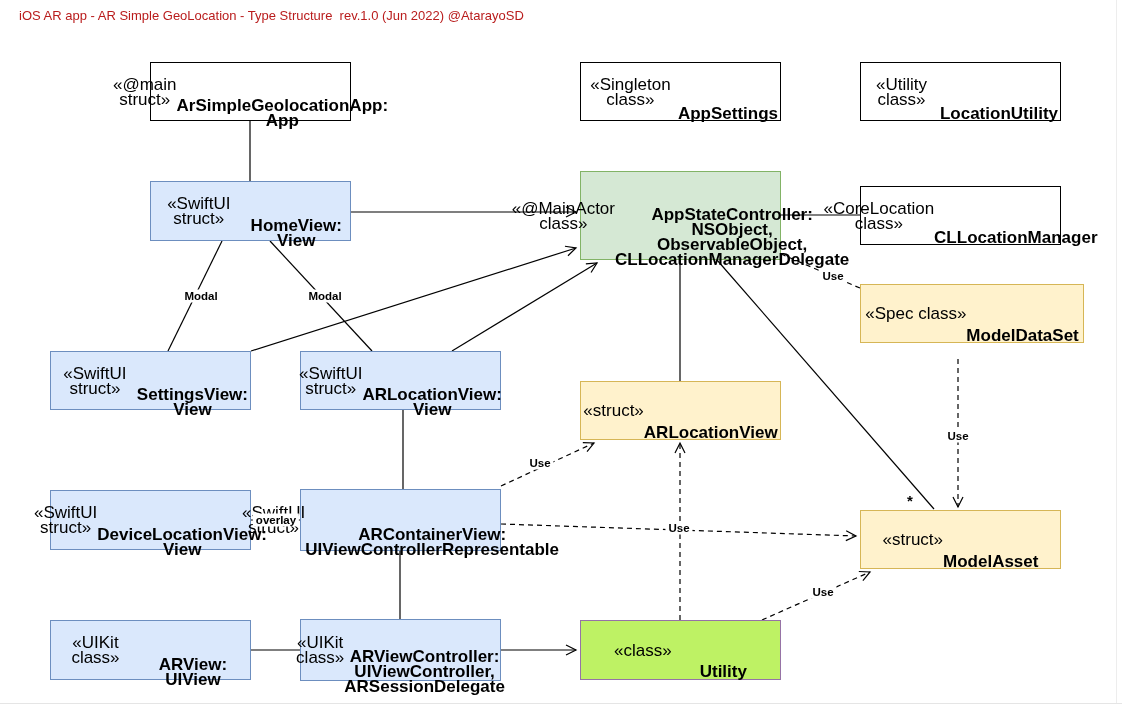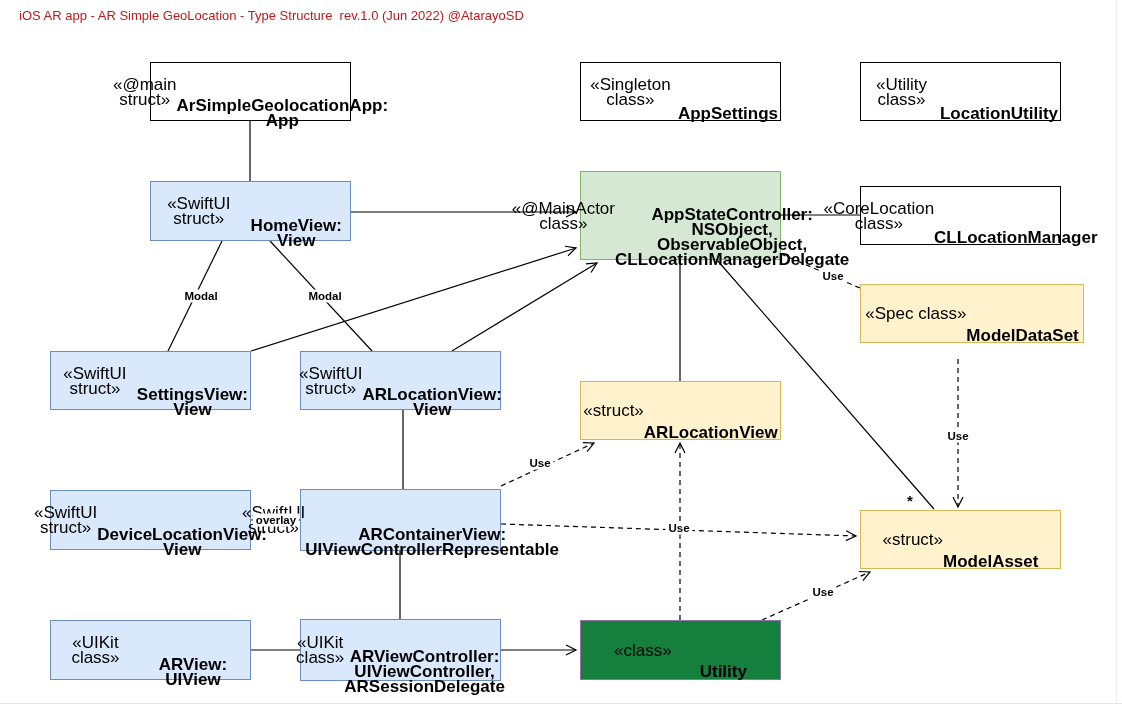--- a/index.html
+++ b/index.html
@@ -6,21 +6,21 @@
   body{font-family:"Liberation Sans","DejaVu Sans",sans-serif;color:#000;}
   .canvas{position:relative;width:1122px;height:712px;background:#fff;overflow:hidden;}
   .diagram-title{position:absolute;left:19px;top:8px;font-size:13px;white-space:pre;color:#b91c1c;}
   .edges{position:absolute;left:0;top:0;width:1122px;height:712px;pointer-events:none;}
   .node{position:absolute;box-sizing:border-box;display:flex;flex-direction:row;align-items:center;justify-content:center;text-align:center;font-size:17px;line-height:15px;padding:13px 2px;}
   .node .stereo{font-weight:normal;}
   .node .nname{font-weight:bold;white-space:pre-line;margin-top:43px;}
   .blue{background:#dae8fc;border:1px solid #6c8ebf;justify-content:center;}
   .green{background:#d5e8d4;border:1px solid #82b366;}
   .yellow{background:#fff2cc;border:1px solid #d6b656;}
-  .purple{background:#15803d;border:1px solid #9673a6;gap:28px;}
+  .purple{background:#bef264;border:1px solid #9673a6;gap:28px;}
   .white{background:#ffffff;border:1px solid #000000;}
   .elabel{position:absolute;transform:translate(-50%,-50%);background:#fff;padding:0 3px;font-size:11.5px;line-height:13px;white-space:nowrap;font-weight:bold;}
   .star{background:transparent;font-size:15px;padding:0;}
   .hairline-bottom{position:absolute;left:0;top:703px;width:1122px;height:1px;background:#e5e5e5;}
   .hairline-right{position:absolute;left:1116px;top:0;width:1px;height:703px;background:#ededed;}
   line.solid{stroke:#000;stroke-width:1.2;fill:none;}
   line.dashed{stroke:#000;stroke-width:1.2;fill:none;stroke-dasharray:5,4;}
 </style>
 </head>
 <body>

